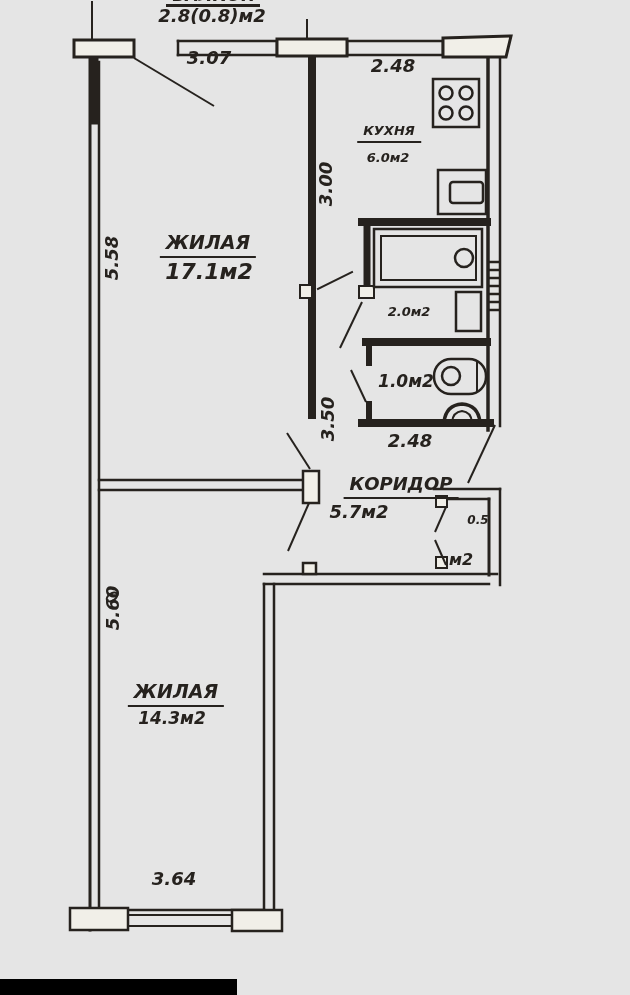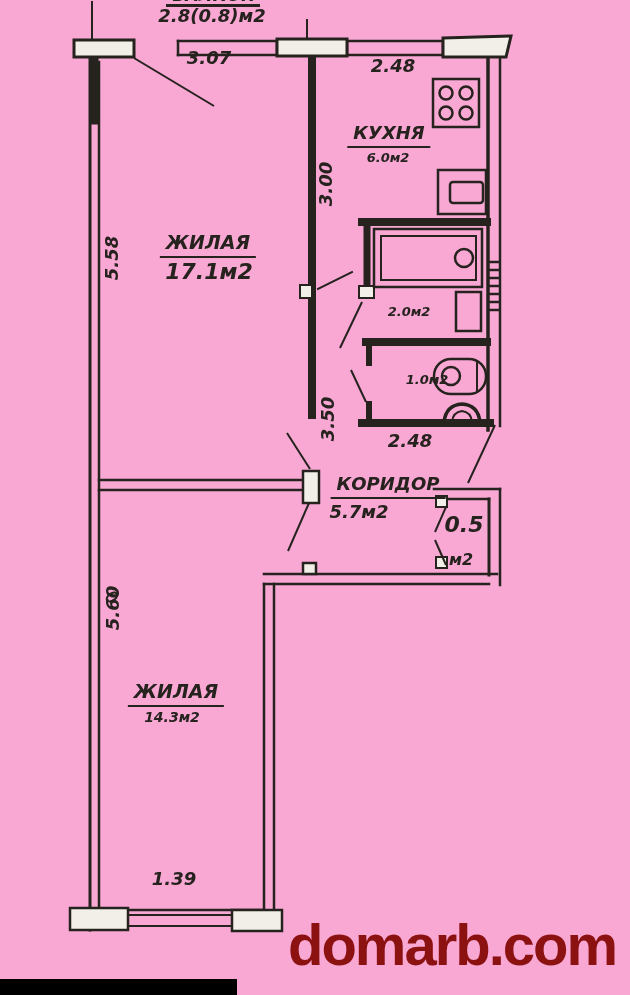--- a/index.html
+++ b/index.html
@@ -1,16 +1,16 @@
 <!DOCTYPE html>
 <html><head>
 <meta charset="utf-8">
 <style>
   html,body{margin:0;padding:0;}
-  .page{position:relative;width:630px;height:995px;background:#f9a8d4;overflow:hidden;
+  .page{position:relative;width:630px;height:995px;background:#e5e5e5;overflow:hidden;
         font-family:"DejaVu Sans",sans-serif;color:#26221e;}
   svg{position:absolute;left:0;top:0;}
   .lbl{position:absolute;white-space:nowrap;font-style:italic;font-weight:bold;color:#26221e;
        transform:translateX(-50%);line-height:1;}
   .vlbl{position:absolute;white-space:nowrap;font-style:italic;font-weight:bold;color:#26221e;
        transform:translate(-50%,-50%) rotate(-90deg);line-height:1;}
   .uline{border-bottom:2.5px solid #26221e;padding:0 6px 3px 6px;}
   .clip{position:absolute;left:166px;top:0;width:96px;height:4px;overflow:hidden;text-align:center;}
   .clip span{display:block;margin-top:-15px;font-style:italic;font-weight:bold;font-size:17px;}
   .topbar{position:absolute;left:166px;top:4px;width:94px;height:3px;background:#26221e;}
@@ -164,43 +164,42 @@
 <div class="topbar"></div>
 <div class="lbl" style="left:212px;top:7px;font-size:18px">2.8(0.8)м2</div>
 
 <div class="lbl" style="left:209px;top:49px;font-size:18px">3.07</div>
 <div class="lbl" style="left:393px;top:57px;font-size:18px">2.48</div>
 <div class="vlbl" style="left:112px;top:258px;font-size:18px">5.58</div>
 <div class="vlbl" style="left:326px;top:184px;font-size:18px">3.00</div>
 <div class="vlbl" style="left:328px;top:419px;font-size:18px">3.50</div>
 <div class="lbl" style="left:410px;top:432px;font-size:18px">2.48</div>
 <div class="vlbl" style="left:113px;top:608px;font-size:18px">5.60</div>
-<div class="lbl" style="left:174px;top:870px;font-size:18px">1.39</div>
+<div class="lbl" style="left:174px;top:870px;font-size:18px">3.64</div>
 
 <div class="lbl" style="left:208px;top:233px;font-size:19px">
   <span class="uline">ЖИЛАЯ</span>
 </div>
 <div class="lbl" style="left:209px;top:261px;font-size:22px">17.1м2</div>
 
-<div class="lbl" style="left:389px;top:124px;font-size:18px">
+<div class="lbl" style="left:389px;top:124px;font-size:13px">
   <span class="uline">КУХНЯ</span>
 </div>
 <div class="lbl" style="left:388px;top:151px;font-size:13px">6.0м2</div>
 
-<div class="lbl" style="left:388px;top:475px;font-size:18px">
+<div class="lbl" style="left:401px;top:475px;font-size:18px">
   <span class="uline">КОРИДОР</span>
 </div>
 <div class="lbl" style="left:359px;top:503px;font-size:18px">5.7м2</div>
 
 <div class="lbl" style="left:176px;top:682px;font-size:19px">
   <span class="uline">ЖИЛАЯ</span>
 </div>
-<div class="lbl" style="left:172px;top:710px;font-size:14px">14.3м2</div>
+<div class="lbl" style="left:172px;top:710px;font-size:17px">14.3м2</div>
 
 <div class="lbl" style="left:409px;top:305px;font-size:13px">2.0м2</div>
-<div class="lbl" style="left:427px;top:373px;font-size:13px">1.0м2</div>
-<div class="lbl" style="left:464px;top:514px;font-size:22px">0.5</div>
+<div class="lbl" style="left:406px;top:373px;font-size:17px">1.0м2</div>
+<div class="lbl" style="left:478px;top:514px;font-size:12px">0.5</div>
 <div class="lbl" style="left:461px;top:552px;font-size:16px">м2</div>
 
-<div class="watermark">domarb.com</div>
 <div class="blackbar"></div>
 
 </div>
 
 </body></html>

